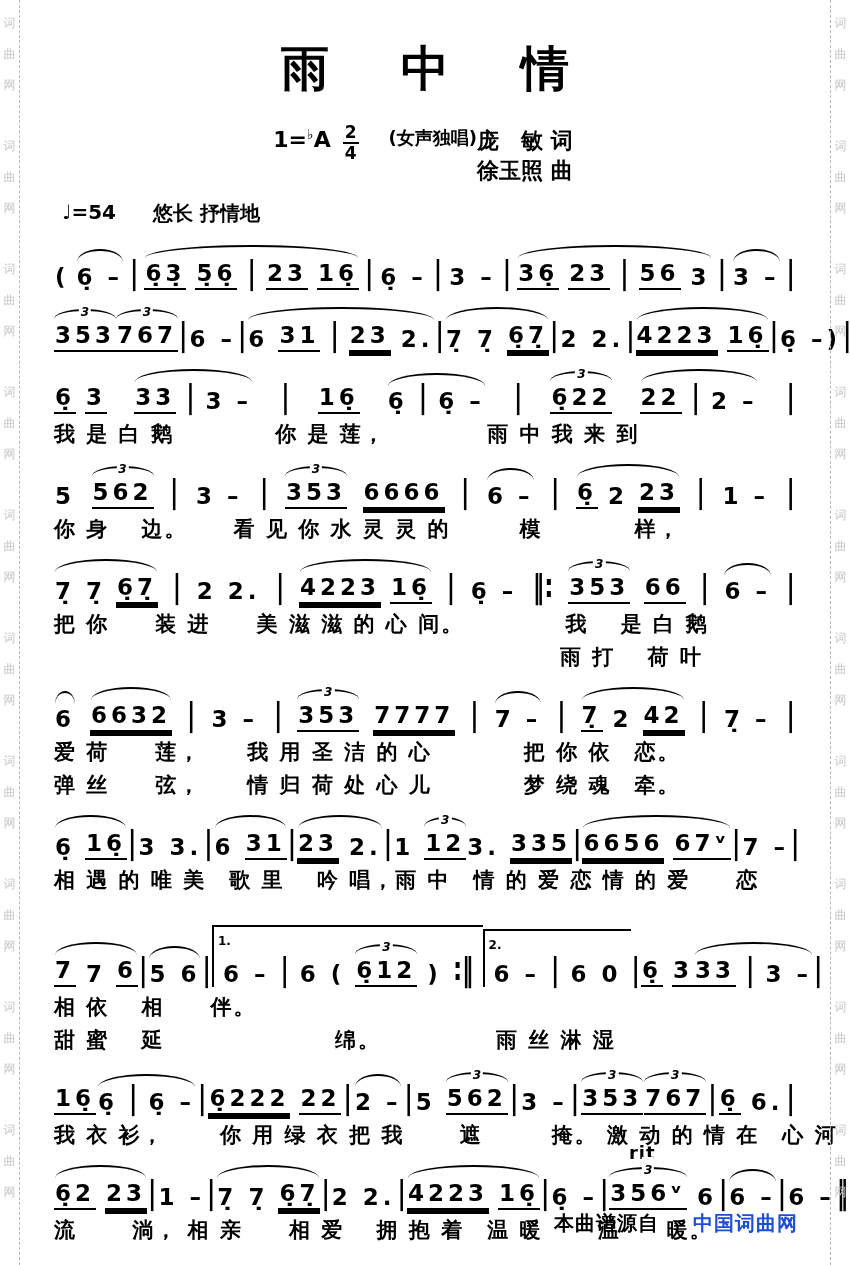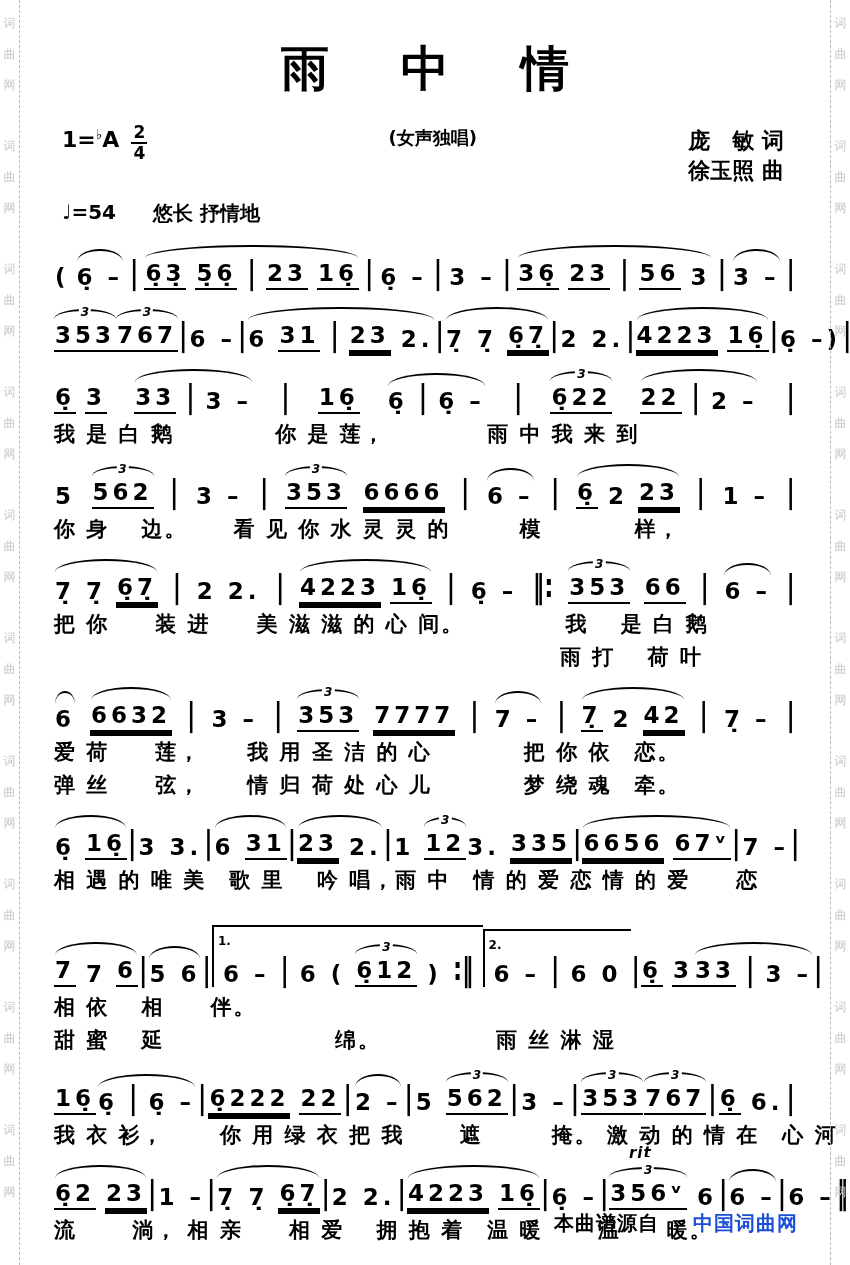--- a/index.html
+++ b/index.html
@@ -10,21 +10,21 @@
   
   .wm-col{position:absolute;top:0;bottom:0;width:20px;z-index:5;
     display:flex;flex-direction:column;align-items:center;padding-top:8px;box-sizing:border-box;}
   .wm-left{left:0;border-right:1px dashed #b9b9b9;}
   .wm-right{right:0;border-left:1px dashed #b9b9b9;}
   .wm-group{margin-bottom:30px;}
   .wm-ch{color:#c7c7c7;font-size:12px;line-height:31px;text-align:center;}
   
   .content{position:absolute;left:22px;right:22px;top:0;padding:0 32px;}
   .title{text-align:center;font-size:48px;font-weight:bold;letter-spacing:72px;text-indent:72px;margin-top:42px;line-height:52px;}
-  .hdr-row{display:flex;justify-content:space-between;margin-top:32px;align-items:flex-start;}
+  .hdr-row{display:flex;justify-content:center;margin-top:32px;align-items:flex-start;}
   .keysig{font-size:22px;font-weight:bold;display:flex;align-items:flex-start;gap:12px;padding-left:8px;}
   .keysig sup{font-size:14px;}
   .frac{display:inline-flex;flex-direction:column;align-items:center;font-size:17px;line-height:17px;margin-top:-2px;}
   .frac .top{border-bottom:2px solid #000;padding:0 2px 1px 2px;}
   .frac .bot{padding-top:1px;}
   .subtitle{font-size:18px;font-weight:bold;margin-left:30px;}
   .credits{text-align:right;font-size:22px;font-weight:bold;line-height:30px;padding-right:12px;}
   .tempo-row{margin-top:14px;font-size:20px;font-weight:bold;padding-left:8px;display:flex;gap:37px;}
   
   .score{margin-top:6px;}
@@ -37,21 +37,21 @@
   .cell{display:inline-block;position:relative;padding:0 1px;letter-spacing:4px;white-space:nowrap;}
   .cell.u1{border-bottom:2px solid #000;padding-bottom:2px;}
   .cell.u2{border-bottom:2px solid #000;padding-bottom:2px;box-shadow:0 4px 0 0 #000;}
   .cell.tri::after{content:"";position:absolute;left:0;right:0;top:-13px;height:8px;
     border-top:2px solid #000;border-radius:50% 50% 0 0 / 100% 100% 0 0;}
   .cell.tri::before{content:"3";position:absolute;top:-23px;left:50%;transform:translateX(-50%);
     font-size:12px;font-style:italic;background:#fff;padding:0 2px;z-index:2;letter-spacing:0;}
   .cell.bar{letter-spacing:0;transform:scaleY(1.35);transform-origin:center bottom;}
   .group.volta{border-top:2px solid #000;border-left:2px solid #000;padding:30px 8px 0 8px;}
   .volta-label{position:absolute;top:1px;left:4px;font-size:12px;font-weight:bold;letter-spacing:0;}
-  .ann{position:absolute;top:-40px;left:18%;font-size:15px;font-weight:bold;letter-spacing:1px;font-style:italic;}
+  .ann{position:absolute;top:-40px;left:18%;font-size:18px;font-weight:bold;letter-spacing:1px;}
   .lyrics{font-size:21px;font-weight:bold;margin-top:7px;white-space:pre;letter-spacing:2px;line-height:26px;}
   
   .footer{position:absolute;right:52px;bottom:28px;font-size:20px;font-weight:bold;letter-spacing:1px;}
   .footer .site{margin-left:26px;}
 </style>
 </head>
 <body>
 
 <div class="wm-col wm-left">
     <div class="wm-group">

